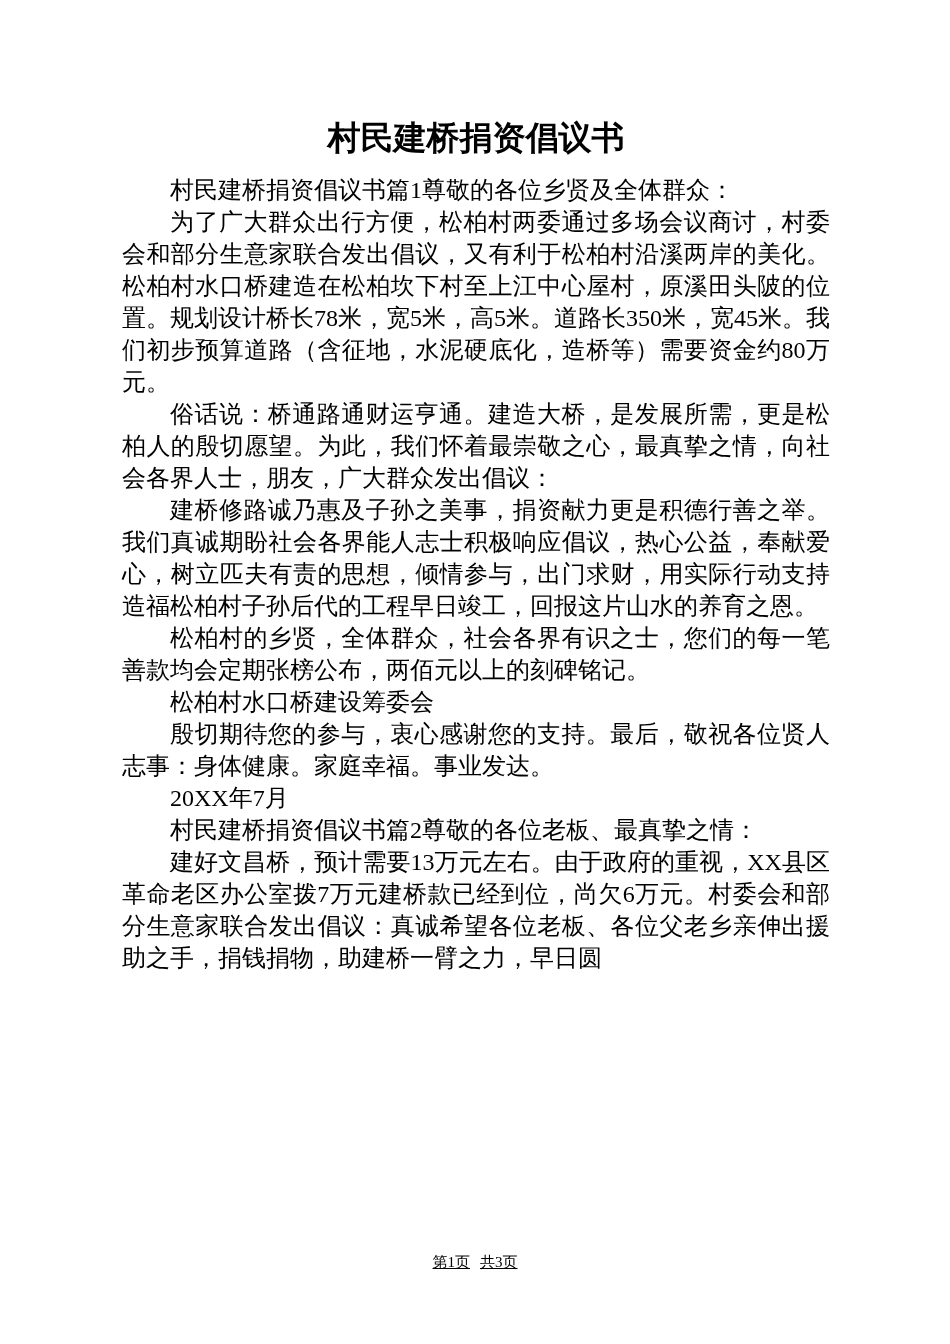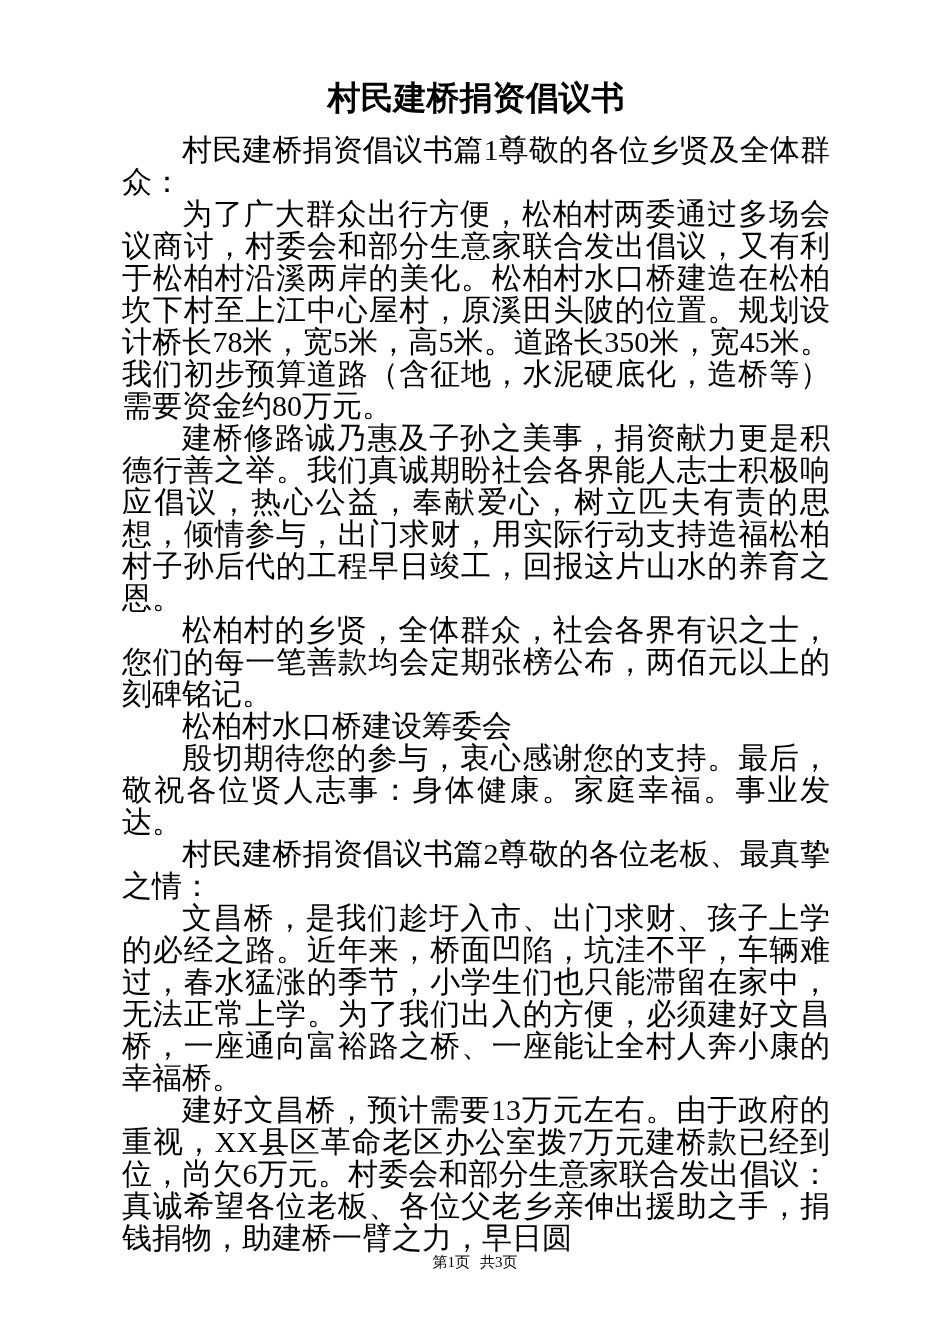--- a/index.html
+++ b/index.html
@@ -13,70 +13,72 @@
     font-family: "Liberation Serif", "DejaVu Serif", serif;
     color: #000000;
     overflow: hidden;
   }
   .page {
     position: relative;
     width: 950px;
     height: 1344px;
     background: #ffffff;
     box-sizing: border-box;
-    padding: 76px 120px 0 122px;
+    padding: 116px 120px 0 122px;
   }
   .doc-title {
     font-size: 33px;
     font-weight: bold;
     text-align: center;
     margin: 0 0 14px 0;
     line-height: 44px;
   }
   .doc-body {
     width: 708px;
   }
   .para {
-    font-size: 30px;
+    font-size: 24px;
     line-height: 32px;
     margin: 0;
     text-align: justify;
     text-indent: 2em;
     word-break: break-all;
   }
   .doc-footer {
     position: absolute;
     left: 0;
     bottom: 72px;
     width: 100%;
     text-align: center;
     font-size: 15px;
     color: #000000;
+    text-decoration: underline;
   }
   .doc-footer .pg-gap {
     display: inline-block;
     width: 10px;
   }
 </style>
 </head>
 <body>
 
 <div class="page">
 
   <h1 class="doc-title">村民建桥捐资倡议书</h1>
 
   <div class="doc-body" id="doc-body">
       <p class="para">村民建桥捐资倡议书篇1尊敬的各位乡贤及全体群众：</p>
       <p class="para">为了广大群众出行方便，松柏村两委通过多场会议商讨，村委会和部分生意家联合发出倡议，又有利于松柏村沿溪两岸的美化。松柏村水口桥建造在松柏坎下村至上江中心屋村，原溪田头陂的位置。规划设计桥长78米，宽5米，高5米。道路长350米，宽45米。我们初步预算道路（含征地，水泥硬底化，造桥等）需要资金约80万元。</p>
+      <p class="para">俗话说：桥通路通财运亨通。建造大桥，是发展所需，更是松柏人的殷切愿望。为此，我们怀着最崇敬之心，最真挚之情，向社会各界人士，朋友，广大群众发出倡议：</p>
       <p class="para">建桥修路诚乃惠及子孙之美事，捐资献力更是积德行善之举。我们真诚期盼社会各界能人志士积极响应倡议，热心公益，奉献爱心，树立匹夫有责的思想，倾情参与，出门求财，用实际行动支持造福松柏村子孙后代的工程早日竣工，回报这片山水的养育之恩。</p>
       <p class="para">松柏村的乡贤，全体群众，社会各界有识之士，您们的每一笔善款均会定期张榜公布，两佰元以上的刻碑铭记。</p>
       <p class="para">松柏村水口桥建设筹委会</p>
       <p class="para">殷切期待您的参与，衷心感谢您的支持。最后，敬祝各位贤人志事：身体健康。家庭幸福。事业发达。</p>
+      <p class="para">20XX年7月</p>
       <p class="para">村民建桥捐资倡议书篇2尊敬的各位老板、最真挚之情：</p>
-      <p class="para">文昌桥，是我们趁圩入市、出门求财、孩子上学的必经之路。近年来，桥面凹陷，坑洼不平，车辆难过，春水猛涨的季节，小学生们也只能滞留在家中，无法正常上学。为了我们出入的方便，必须建好文昌桥，一座通向富裕路之桥、一座能让全村人奔小康的幸福桥。</p>
       <p class="para">建好文昌桥，预计需要13万元左右。由于政府的重视，XX县区革命老区办公室拨7万元建桥款已经到位，尚欠6万元。村委会和部分生意家联合发出倡议：真诚希望各位老板、各位父老乡亲伸出援助之手，捐钱捐物，助建桥一臂之力，早日圆</p>
     </div>
 
   <div class="doc-footer">
     <span>第1页</span><span class="pg-gap"></span><span>共3页</span>
   </div>
 
 </div>
 
 </body></html>

